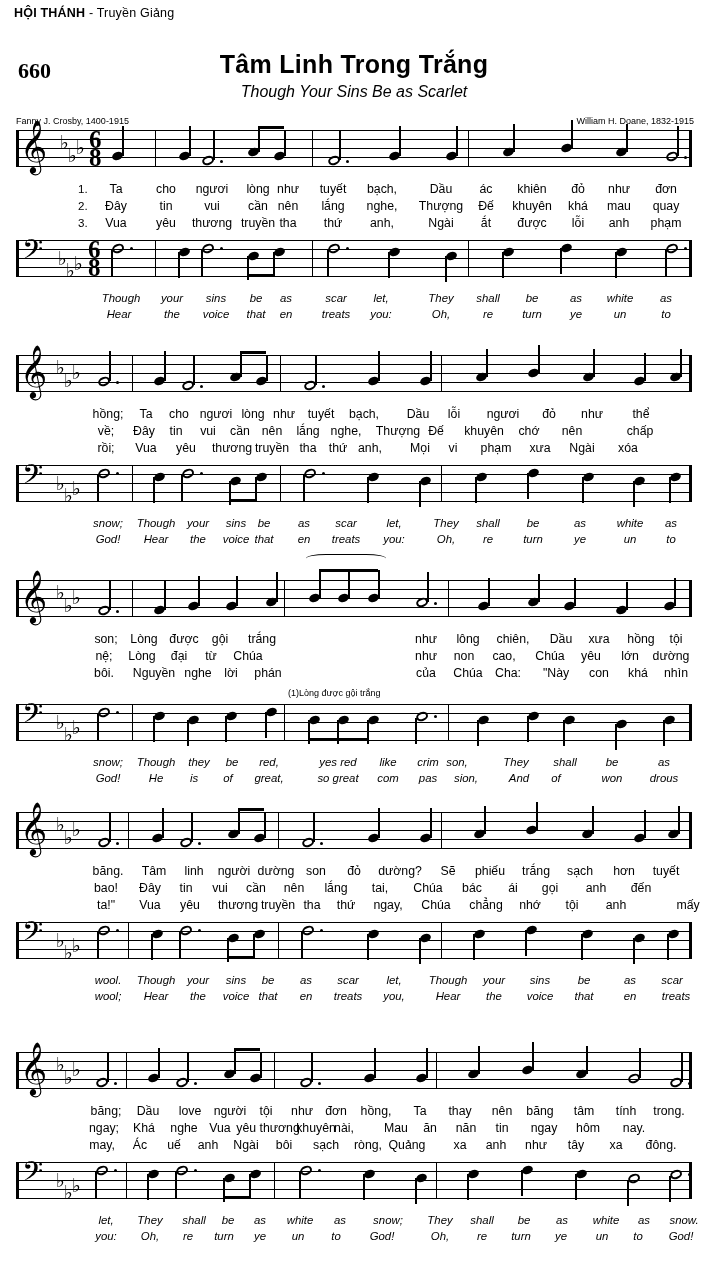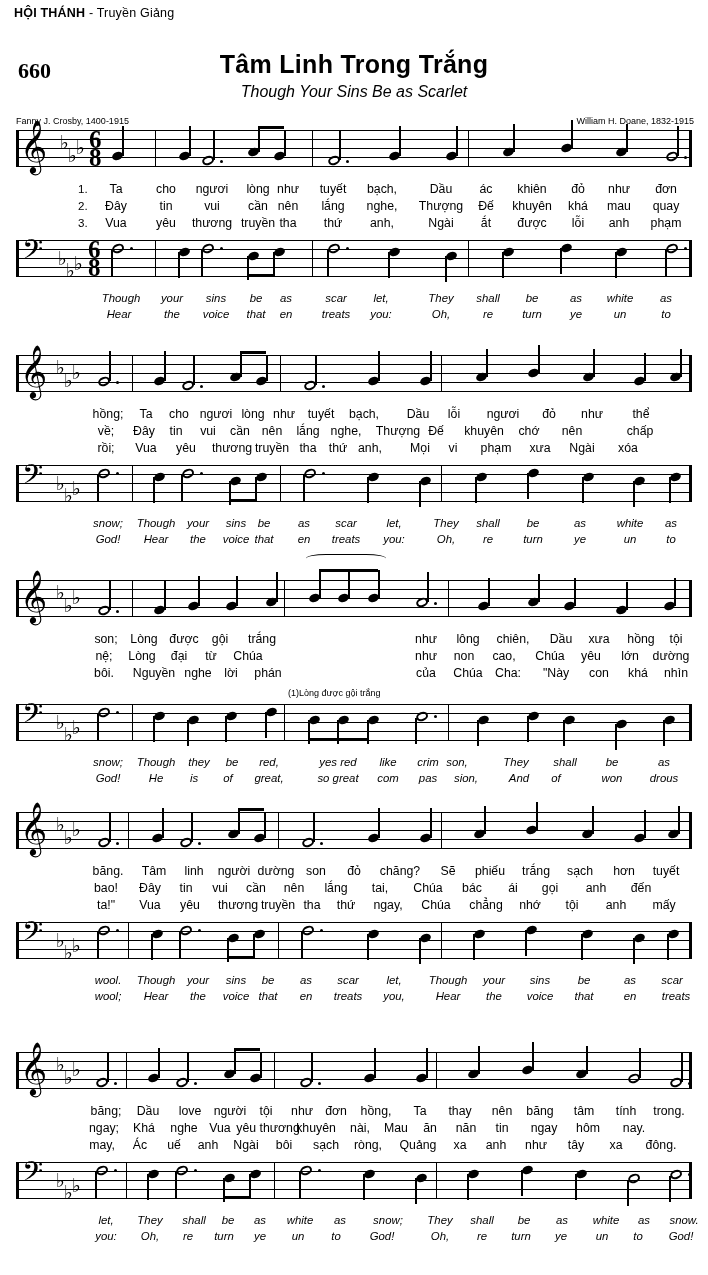--- a/index.html
+++ b/index.html
@@ -947,21 +947,21 @@
   </div>
 
   <div class="lyricline" style="top:52px;">
     <span class="w" style="left:92px">băng.</span>
     <span class="w" style="left:138px">Tâm</span>
     <span class="w" style="left:178px">linh</span>
     <span class="w" style="left:218px">người</span>
     <span class="w" style="left:260px">dường</span>
     <span class="w" style="left:300px">son</span>
     <span class="w" style="left:338px">đỏ</span>
-    <span class="w" style="left:384px">chăng?</span>
+    <span class="w" style="left:384px">dường?</span>
     <span class="w" style="left:432px">Sẽ</span>
     <span class="w" style="left:474px">phiếu</span>
     <span class="w" style="left:520px">trắng</span>
     <span class="w" style="left:564px">sạch</span>
     <span class="w" style="left:608px">hơn</span>
     <span class="w" style="left:650px">tuyết</span>
   </div>
   <div class="lyricline" style="top:69px;">
     <span class="w" style="left:90px">bao!</span>
     <span class="w" style="left:134px">Đây</span>
@@ -985,21 +985,21 @@
     <span class="w" style="left:222px">thương</span>
     <span class="w" style="left:262px">truyền</span>
     <span class="w" style="left:296px">tha</span>
     <span class="w" style="left:330px">thứ</span>
     <span class="w" style="left:372px">ngay,</span>
     <span class="w" style="left:420px">Chúa</span>
     <span class="w" style="left:470px">chẳng</span>
     <span class="w" style="left:514px">nhớ</span>
     <span class="w" style="left:556px">tội</span>
     <span class="w" style="left:600px">anh</span>
-    <span class="w" style="left:648px">mấy</span>
+    <span class="w" style="left:672px">mấy</span>
   </div>
 
   <div class="staff" style="height:42px; position:absolute; top:110px; width:100%;">
     <div class="line" style="top:0px"></div>
       <div class="line" style="top:9px"></div>
       <div class="line" style="top:18px"></div>
       <div class="line" style="top:27px"></div>
       <div class="line" style="top:36px"></div>
     <div class="barline thick" style="left:0px; top:0; height:37px"></div>
     <div class="barline" style="left:112px; top:0; height:37px"></div>
@@ -1194,39 +1194,39 @@
     <span class="w" style="left:610px">tính</span>
     <span class="w" style="left:653px">trong.</span>
   </div>
   <div class="lyricline" style="top:69px;">
     <span class="w" style="left:88px">ngay;</span>
     <span class="w" style="left:128px">Khá</span>
     <span class="w" style="left:168px">nghe</span>
     <span class="w" style="left:204px">Vua</span>
     <span class="w" style="left:252px">yêu thương</span>
     <span class="w" style="left:300px">khuyên</span>
-    <span class="w" style="left:344px">nài,</span>
+    <span class="w" style="left:328px">nài,</span>
     <span class="w" style="left:380px">Mau</span>
     <span class="w" style="left:414px">ăn</span>
     <span class="w" style="left:450px">năn</span>
     <span class="w" style="left:486px">tin</span>
     <span class="w" style="left:528px">ngay</span>
     <span class="w" style="left:572px">hôm</span>
     <span class="w" style="left:618px">nay.</span>
   </div>
   <div class="lyricline" style="top:86px;">
     <span class="w" style="left:86px">may,</span>
     <span class="w" style="left:124px">Ác</span>
     <span class="w" style="left:158px">uế</span>
     <span class="w" style="left:192px">anh</span>
     <span class="w" style="left:230px">Ngài</span>
     <span class="w" style="left:268px">bôi</span>
     <span class="w" style="left:310px">sạch</span>
     <span class="w" style="left:352px">ròng,</span>
-    <span class="w" style="left:402px">Quảng</span>
+    <span class="w" style="left:391px">Quảng</span>
     <span class="w" style="left:444px">xa</span>
     <span class="w" style="left:480px">anh</span>
     <span class="w" style="left:520px">như</span>
     <span class="w" style="left:560px">tây</span>
     <span class="w" style="left:600px">xa</span>
     <span class="w" style="left:645px">đông.</span>
   </div>
 
   <div class="staff" style="height:42px; position:absolute; top:110px; width:100%;">
     <div class="line" style="top:0px"></div>

